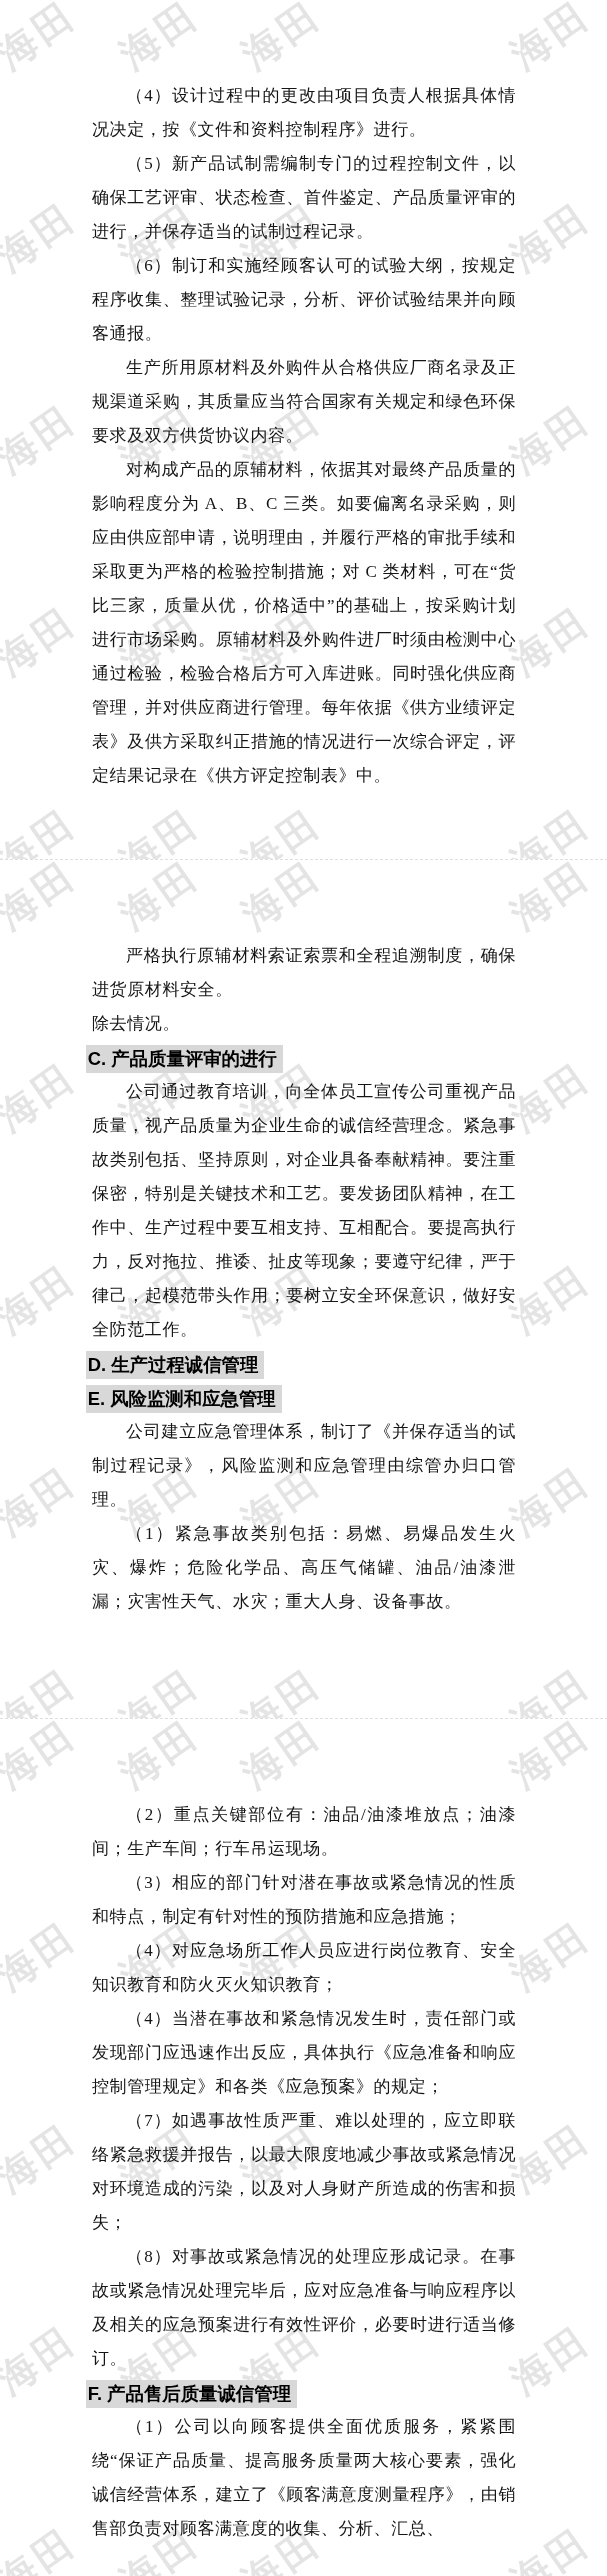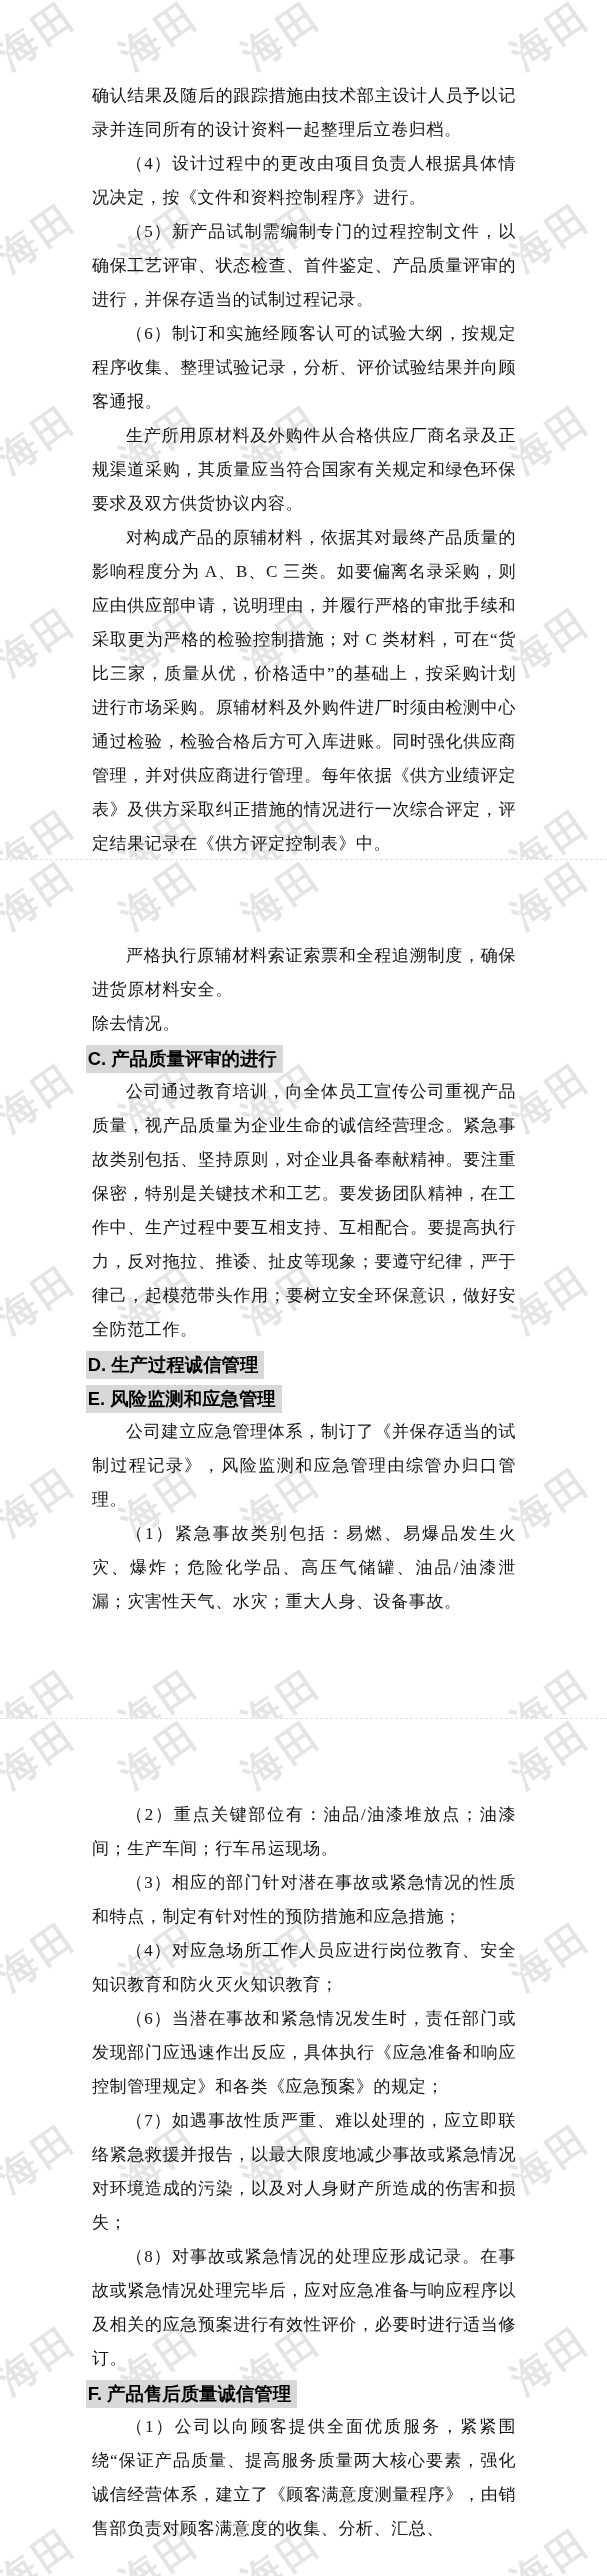--- a/index.html
+++ b/index.html
@@ -88,21 +88,20 @@
         <span class="wm" style="left: -6.1px; top: 614px;">海田</span>
         <span class="wm" style="left: 117px; top: 614px;">海田</span>
         <span class="wm" style="left: 239px; top: 614px;">海田</span>
         <span class="wm" style="left: 508px; top: 614px;">海田</span>
         <span class="wm" style="left: -6.1px; top: 816px;">海田</span>
         <span class="wm" style="left: 117px; top: 816px;">海田</span>
         <span class="wm" style="left: 239px; top: 816px;">海田</span>
         <span class="wm" style="left: 508px; top: 816px;">海田</span>
       </div>
       <div class="page-content">
-        <p class="para">确认结果及随后的跟踪措施由技术部主设计人员予以记录并连同所有的设计资料一起整理后立卷归档。</p>
         <p class="para indent">（4）设计过程中的更改由项目负责人根据具体情况决定，按《文件和资料控制程序》进行。</p>
         <p class="para indent">（5）新产品试制需编制专门的过程控制文件，以确保工艺评审、状态检查、首件鉴定、产品质量评审的进行，并保存适当的试制过程记录。</p>
         <p class="para indent">（6）制订和实施经顾客认可的试验大纲，按规定程序收集、整理试验记录，分析、评价试验结果并向顾客通报。</p>
         <p class="para indent">生产所用原材料及外购件从合格供应厂商名录及正规渠道采购，其质量应当符合国家有关规定和绿色环保要求及双方供货协议内容。</p>
         <p class="para indent">对构成产品的原辅材料，依据其对最终产品质量的影响程度分为 A、B、C 三类。如要偏离名录采购，则应由供应部申请，说明理由，并履行严格的审批手续和采取更为严格的检验控制措施；对 C 类材料，可在“货比三家，质量从优，价格适中”的基础上，按采购计划进行市场采购。原辅材料及外购件进厂时须由检测中心通过检验，检验合格后方可入库进账。同时强化供应商管理，并对供应商进行管理。每年依据《供方业绩评定表》及供方采取纠正措施的情况进行一次综合评定，评定结果记录在《供方评定控制表》中。</p>
       </div>
     </section>
     <section class="page">
       <div class="wm-layer">
         <span class="wm" style="left: -6.1px; top: 8px;">海田</span>
@@ -157,21 +156,21 @@
         <span class="wm" style="left: 508px; top: 614px;">海田</span>
         <span class="wm" style="left: -6.1px; top: 816px;">海田</span>
         <span class="wm" style="left: 117px; top: 816px;">海田</span>
         <span class="wm" style="left: 239px; top: 816px;">海田</span>
         <span class="wm" style="left: 508px; top: 816px;">海田</span>
       </div>
       <div class="page-content">
         <p class="para indent">（2）重点关键部位有：油品/油漆堆放点；油漆间；生产车间；行车吊运现场。</p>
         <p class="para indent">（3）相应的部门针对潜在事故或紧急情况的性质和特点，制定有针对性的预防措施和应急措施；</p>
         <p class="para indent">（4）对应急场所工作人员应进行岗位教育、安全知识教育和防火灭火知识教育；</p>
-        <p class="para indent">（6）当潜在事故和紧急情况发生时，责任部门或发现部门应迅速作出反应，具体执行《应急准备和响应控制管理规定》和各类《应急预案》的规定；</p>
+        <p class="para indent">（4）当潜在事故和紧急情况发生时，责任部门或发现部门应迅速作出反应，具体执行《应急准备和响应控制管理规定》和各类《应急预案》的规定；</p>
         <p class="para indent">（7）如遇事故性质严重、难以处理的，应立即联络紧急救援并报告，以最大限度地减少事故或紧急情况对环境造成的污染，以及对人身财产所造成的伤害和损失；</p>
         <p class="para indent">（8）对事故或紧急情况的处理应形成记录。在事故或紧急情况处理完毕后，应对应急准备与响应程序以及相关的应急预案进行有效性评价，必要时进行适当修订。</p>
         <div class="hblock"><span class="hl">F. 产品售后质量诚信管理</span></div>
         <p class="para indent">（1）公司以向顾客提供全面优质服务，紧紧围绕“保证产品质量、提高服务质量两大核心要素，强化诚信经营体系，建立了《顾客满意度测量程序》，由销售部负责对顾客满意度的收集、分析、汇总、</p>
       </div>
     </section>
   </main>
 
 
 </body></html>

